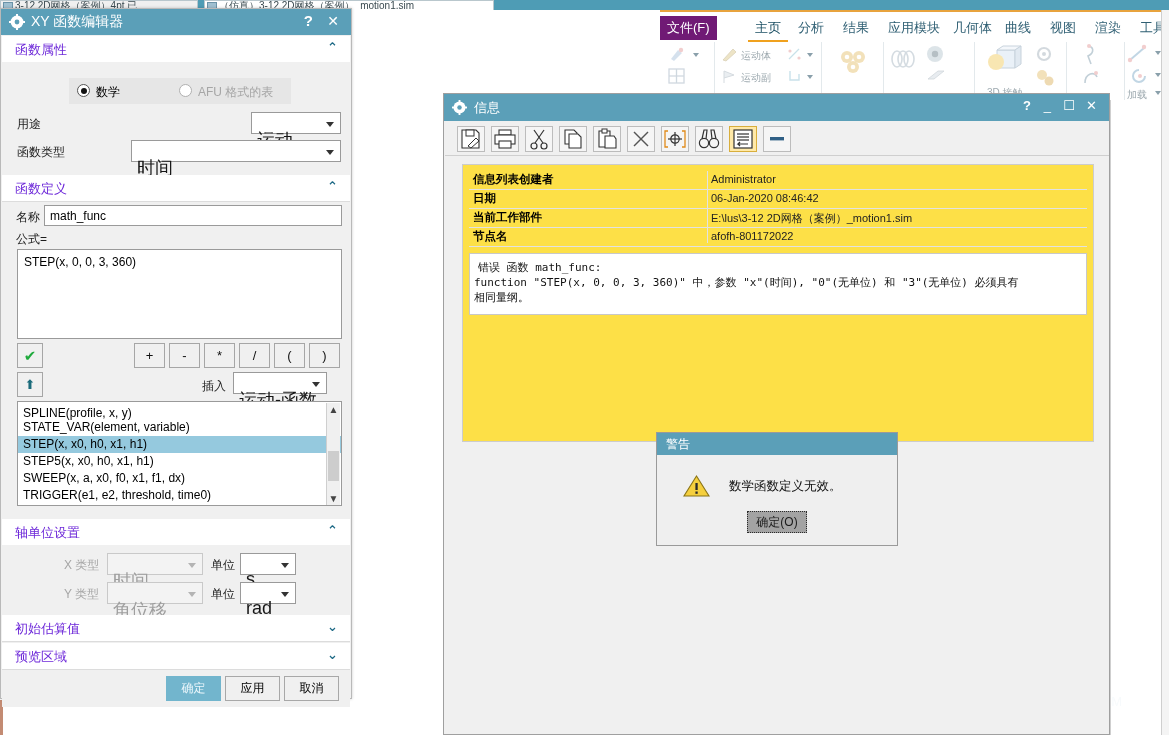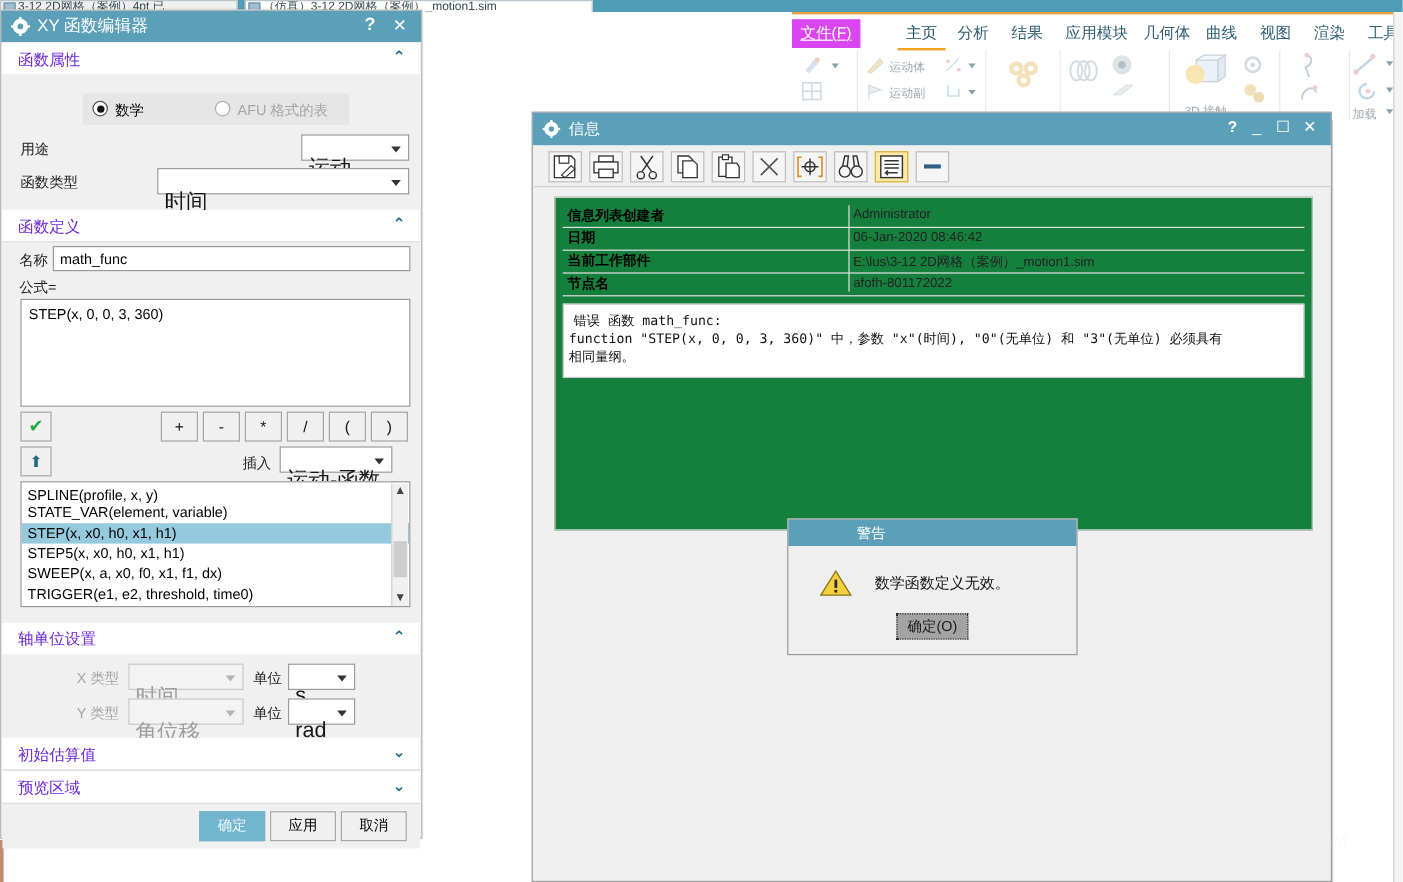--- a/index.html
+++ b/index.html
@@ -18,21 +18,21 @@
   #cut-tab-1{left:0px;width:198px;}
   #cut-tab-2{left:204px;width:290px;background:#ffffff;}
 
   
   #app-bg{position:absolute;left:0;top:10px;width:1169px;height:725px;background:#ffffff;}
   #ribbon{position:absolute;left:660px;top:10px;width:509px;height:90px;background:#ffffff;
           border-top:2px solid #e8a33d;overflow:hidden;}
   #ribbon-tabs{position:absolute;left:0;top:4px;height:24px;width:509px;}
   .rtab{position:absolute;top:0;height:24px;line-height:24px;font-size:13px;color:#2f5f73;
         padding:0 7px;white-space:nowrap;}
-  .rtab.file{background:#d946ef;color:#ffffff;text-decoration:underline;}
+  .rtab.file{background:#701a75;color:#ffffff;}
   .rtab.active{background:#ffffff;color:#1b4f63;border-bottom:2px solid #f0a11e;}
   #ribbon-body{position:absolute;left:0;top:30px;width:509px;height:60px;}
   .rgrp{position:absolute;top:0;height:58px;border-right:1px solid #e3e9ec;box-sizing:border-box;}
   .ricon{position:absolute;opacity:.42;}
   .rlabel{position:absolute;font-size:10px;color:#7b8b93;white-space:nowrap;opacity:.75;}
   .caret-sm{position:absolute;width:0;height:0;border-left:3px solid transparent;border-right:3px solid transparent;
             border-top:4px solid #8aa0ab;}
 
   #watermark{position:absolute;left:905px;top:638px;width:264px;height:92px;opacity:.55;}
   #wm-text{position:absolute;left:62px;top:8px;font-size:40px;font-weight:bold;color:#eef4f8;letter-spacing:1px;white-space:nowrap;}
@@ -98,34 +98,34 @@
   
   #info-dialog{position:absolute;left:443px;top:93px;width:667px;height:642px;background:#f0f0f0;
                border:1px solid #9f9f9f;box-sizing:border-box;}
   #info-title{position:absolute;left:0;top:0;width:665px;height:27px;background:#5b9fb8;}
   #info-gear{position:absolute;left:8px;top:6px;width:15px;height:15px;}
   #info-title-text{position:absolute;left:30px;top:5px;font-size:13px;color:#fff;white-space:nowrap;}
   .wb{position:absolute;top:4px;color:#fff;font-size:13px;cursor:pointer;}
   #info-toolbar{position:absolute;left:1px;top:28px;width:664px;height:34px;background:#f0f0f0;border-bottom:1px solid #cfcfcf;box-sizing:border-box;}
   .tbtn{position:absolute;top:4px;width:28px;height:26px;border:1px solid #bcbcbc;box-sizing:border-box;background:#f5f5f5;cursor:pointer;}
   .tbtn.hl{background:#ffe9a8;border-color:#d8ae3c;}
-  #info-content{position:absolute;left:18px;top:70px;width:632px;height:278px;background:#15803d;border:1px solid #cccccc;box-sizing:border-box;}
+  #info-content{position:absolute;left:18px;top:70px;width:632px;height:278px;background:#fde047;border:1px solid #cccccc;box-sizing:border-box;}
   #prop-table{position:absolute;left:6px;top:6px;width:618px;}
   .prow{position:relative;height:18px;border-bottom:1px solid #e2e2e2;}
   .pk{position:absolute;left:4px;top:1px;font-size:11.5px;font-weight:bold;color:#000;white-space:nowrap;}
   .pv{position:absolute;left:242px;top:2px;font-size:11px;color:#222;white-space:nowrap;}
   .vdiv{position:absolute;left:238px;top:0;width:1px;height:72px;background:#e2e2e2;}
   #err-box{position:absolute;left:6px;top:88px;width:618px;height:62px;border:1px solid #c8c8c8;box-sizing:border-box;background:#fff;}
   .errline{position:absolute;font-family:"DejaVu Sans Mono","Liberation Mono",monospace;font-size:11px;color:#111;white-space:nowrap;}
 
   
   #warn-dialog{position:absolute;left:656px;top:432px;width:242px;height:114px;background:#efefef;
                border:1px solid #9a9a9a;box-sizing:border-box;}
   #warn-title{position:absolute;left:0;top:0;width:240px;height:22px;background:#5b9fb8;}
-  #warn-title-text{position:absolute;left:9px;top:3px;font-size:12px;color:#fff;margin-left:48px;}
+  #warn-title-text{position:absolute;left:9px;top:3px;font-size:12px;color:#fff;}
   #warn-icon{position:absolute;left:26px;top:41px;width:27px;height:24px;}
   #warn-msg{position:absolute;left:72px;top:45px;font-size:12.5px;color:#111;white-space:nowrap;}
   #warn-ok{position:absolute;left:90px;top:78px;width:60px;height:22px;background:#a3a3a3;
            border:1px dotted #2b2b2b;box-sizing:border-box;text-align:center;line-height:20px;font-size:12px;color:#1c1c1c;cursor:pointer;}
 </style>
 </head>
 <body>
 
 <div id="app-bg"></div>
 

